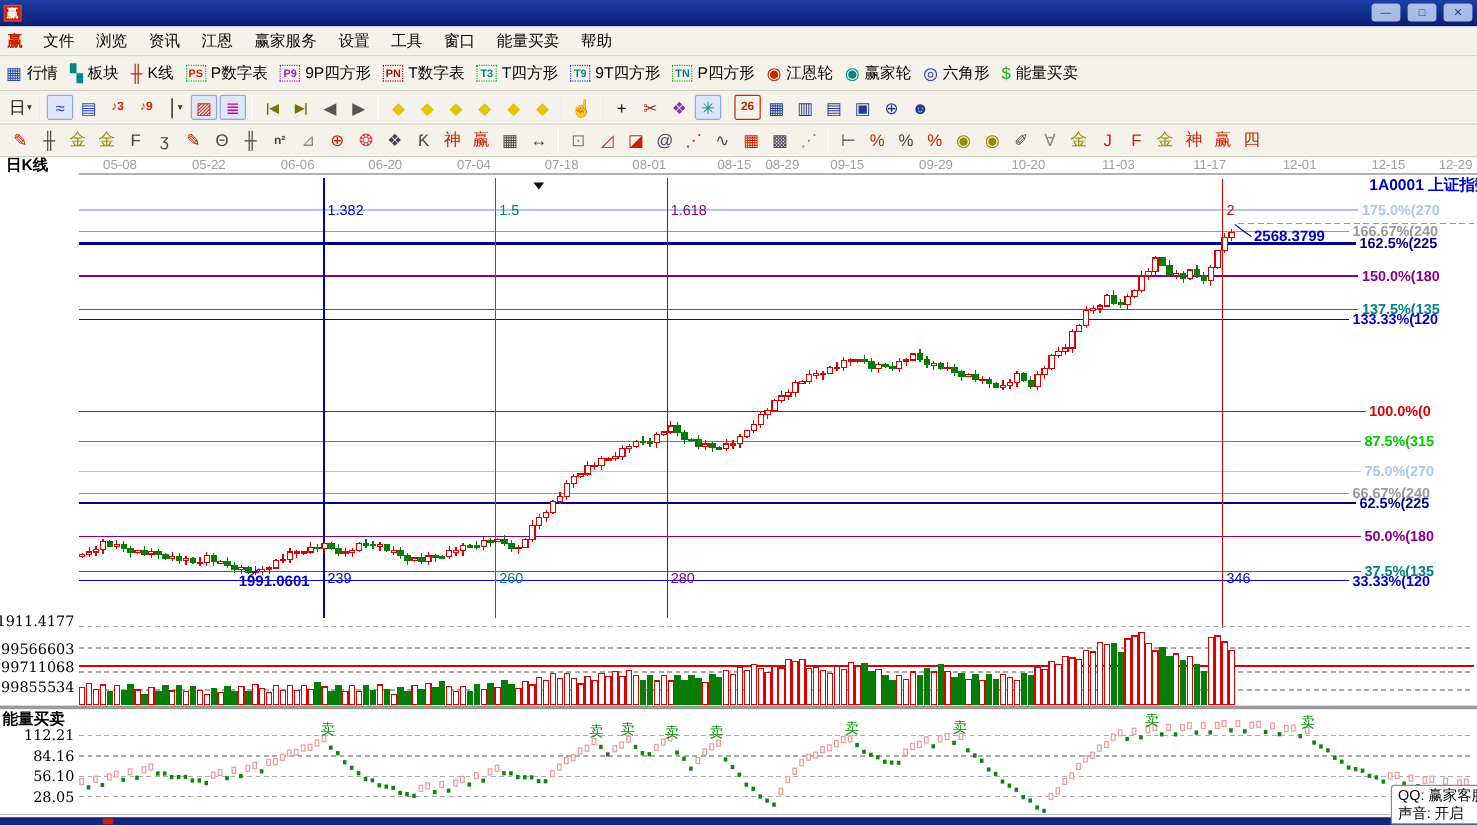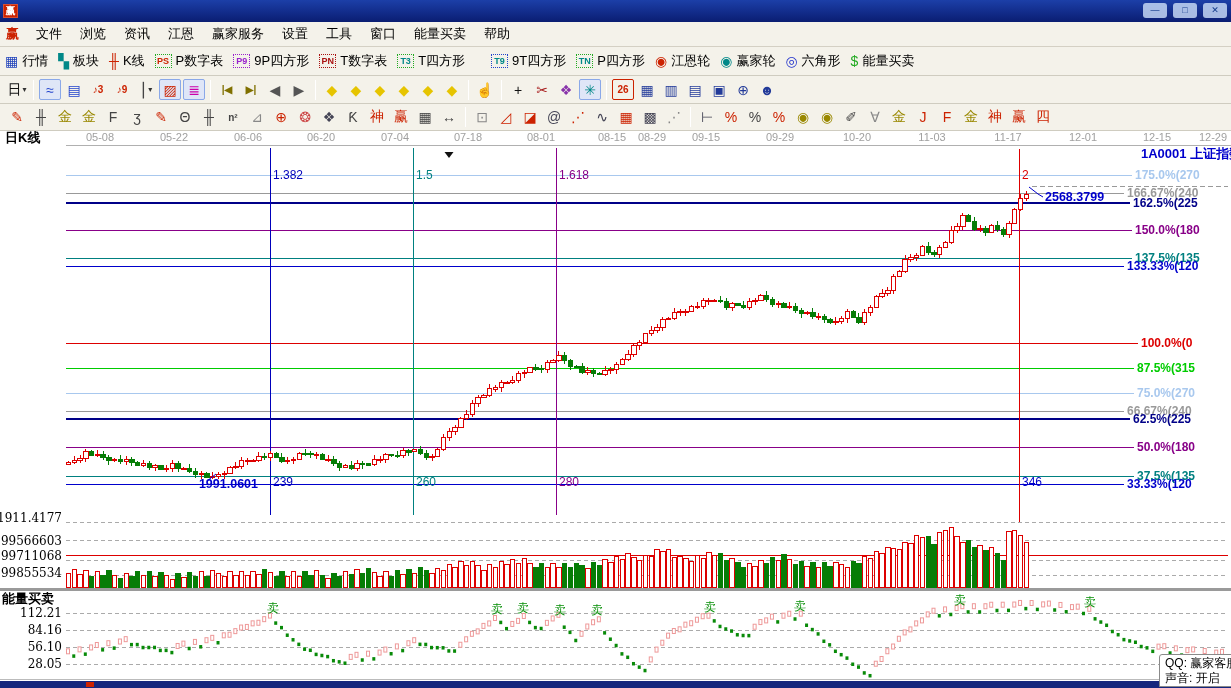--- a/index.html
+++ b/index.html
@@ -94,21 +94,21 @@
       </div>
       <div class="tb-item">
         <span class="badge" style="color: rgb(170, 17, 17); border-color: rgb(170, 17, 17);">PN</span>
         <span>T数字表</span>
       </div>
       <div class="tb-item">
         <span class="badge" style="color: rgb(0, 136, 136); border-color: rgb(34, 170, 34);">T3</span>
         <span>T四方形</span>
       </div>
       <div class="tb-item">
-        <span class="badge" style="color: rgb(0, 136, 136); border-color: rgb(34, 68, 204); margin-left: 16px;">T9</span>
+        <span class="badge" style="color: rgb(0, 136, 136); border-color: rgb(34, 68, 204);">T9</span>
         <span>9T四方形</span>
       </div>
       <div class="tb-item">
         <span class="badge" style="color: rgb(0, 136, 136); border-color: rgb(34, 170, 34);">TN</span>
         <span>P四方形</span>
       </div>
       <div class="tb-item">
         <span class="g" style="color: rgb(204, 34, 0);">◉</span>
         <span>江恩轮</span>
       </div>

